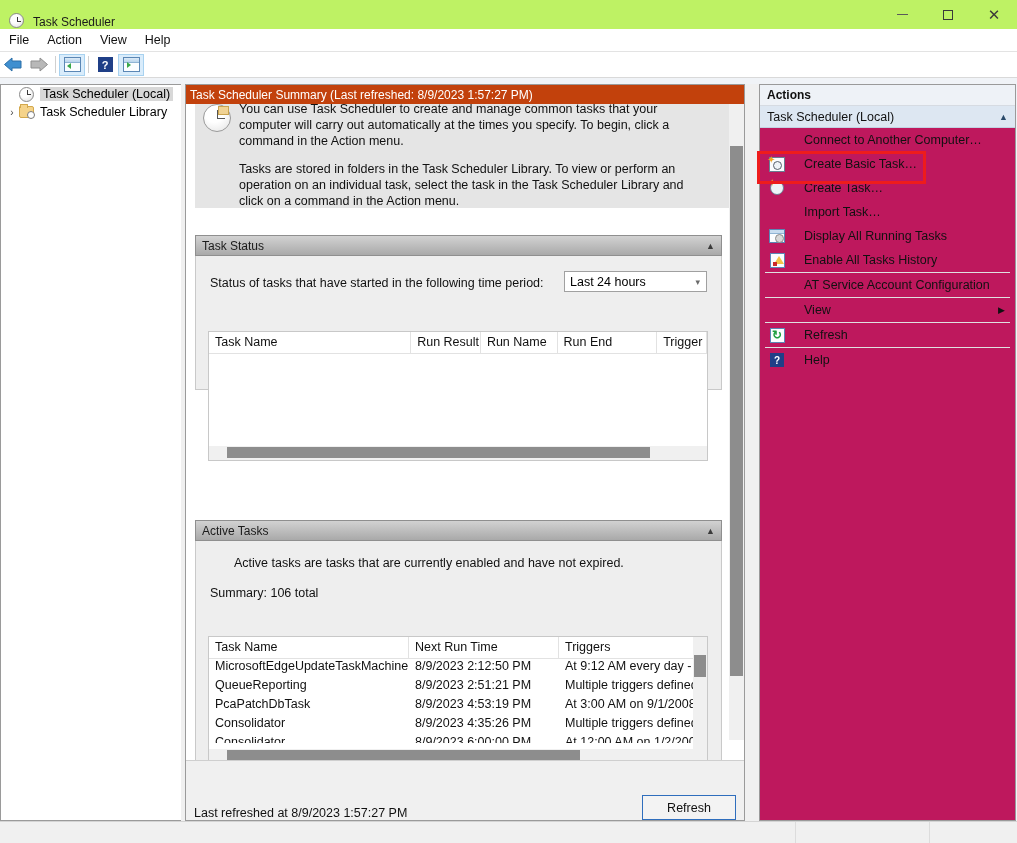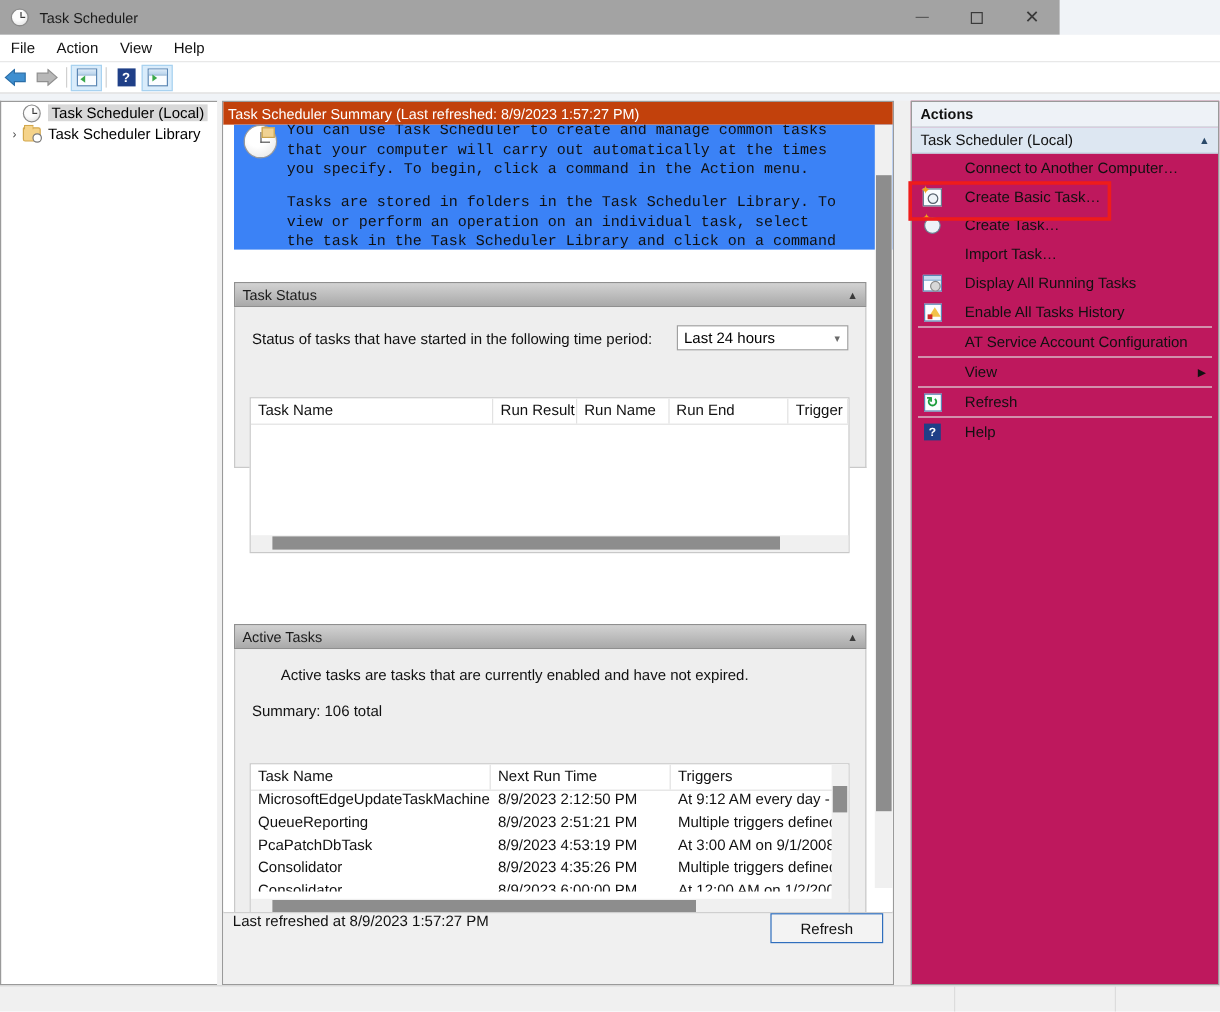--- a/index.html
+++ b/index.html
@@ -13,23 +13,23 @@
     background: #ffffff;
   }
   #app {
     position: relative;
     width: 1017px; height: 843px;
     background: #f0f3f7;
   }
 
   
   #titlebar {
-    position: absolute; left: 0; top: 0; width: 883px; height: 29px;
-    background: #a3a3a3;
-    display: flex; align-items: center;
+    position: absolute; left: 0; top: 0; width: 1017px; height: 29px;
+    background: #bef264;
+    display: flex; align-items: flex-end;
   }
   #title-icon {
     margin-left: 9px; width: 16px; height: 16px; position: relative;
   }
   .clock-glyph {
     width: 15px; height: 15px; border-radius: 50%;
     border: 1px solid #8a8a8a;
     background: radial-gradient(circle at 40% 35%, #fdfdfd 40%, #d9d9d9 100%);
     position: relative; display: inline-block;
   }
@@ -132,21 +132,21 @@
     height: 19px; background: #c2410c; color: #ffffff;
     font-size: 12px; display: flex; align-items: center; padding-left: 4px;
     white-space: nowrap;
   }
 
   #center-scrollarea { position: relative; height: 655px; background: #fff; }
 
   
   #summary-box {
     position: absolute; left: 9px; top: 0; width: 609px; height: 104px;
-    background: #3b82f6; overflow: hidden; font-family: Liberation Mono, monospace;
+    background: #e5e5e5; overflow: hidden;
   }
   #summary-inner {
     position: absolute; left: 0; top: -9px; width: 527px; padding: 6px 0 0 0;
     display: flex;
   }
   #summary-clock { width: 44px; padding-top: 3px; display: flex; justify-content: center; }
   .big-clock {
     width: 28px; height: 28px; border-radius: 50%;
     background: radial-gradient(circle at 40% 32%, #ffffff 38%, #e2e2e2 100%);
     border: 1px solid #9a9a9a; position: relative;
@@ -220,21 +220,21 @@
     position: absolute; right: 0; top: 19px; width: 15px; height: 636px; background: #f0f0f0;
   }
   #center-vthumb {
     position: absolute; left: 1px; top: 42px; width: 13px; height: 530px; background: #8d8d8d;
   }
 
   
   #center-footer {
     position: absolute; left: 0; bottom: 0; width: 558px; height: 60px;
     background: #f0f0f0; border-top: 1px solid #cfcfcf;
-    display: flex; align-items: flex-start; padding: 0 8px;
+    display: flex; align-items: flex-end; padding: 0 8px;
   }
   #last-refreshed { font-size: 12.5px; color: #111; }
   #refresh-btn {
     margin-left: auto; width: 94px; height: 25px;
     background: #f3f3f3; border: 1px solid #2f6ebd;
     display: flex; align-items: center; justify-content: center;
     font-size: 12.5px; color: #111;
   }
 
   #splitter2 { position: absolute; left: 745px; top: 84px; width: 14px; height: 737px; background: #f0f0f0; }

